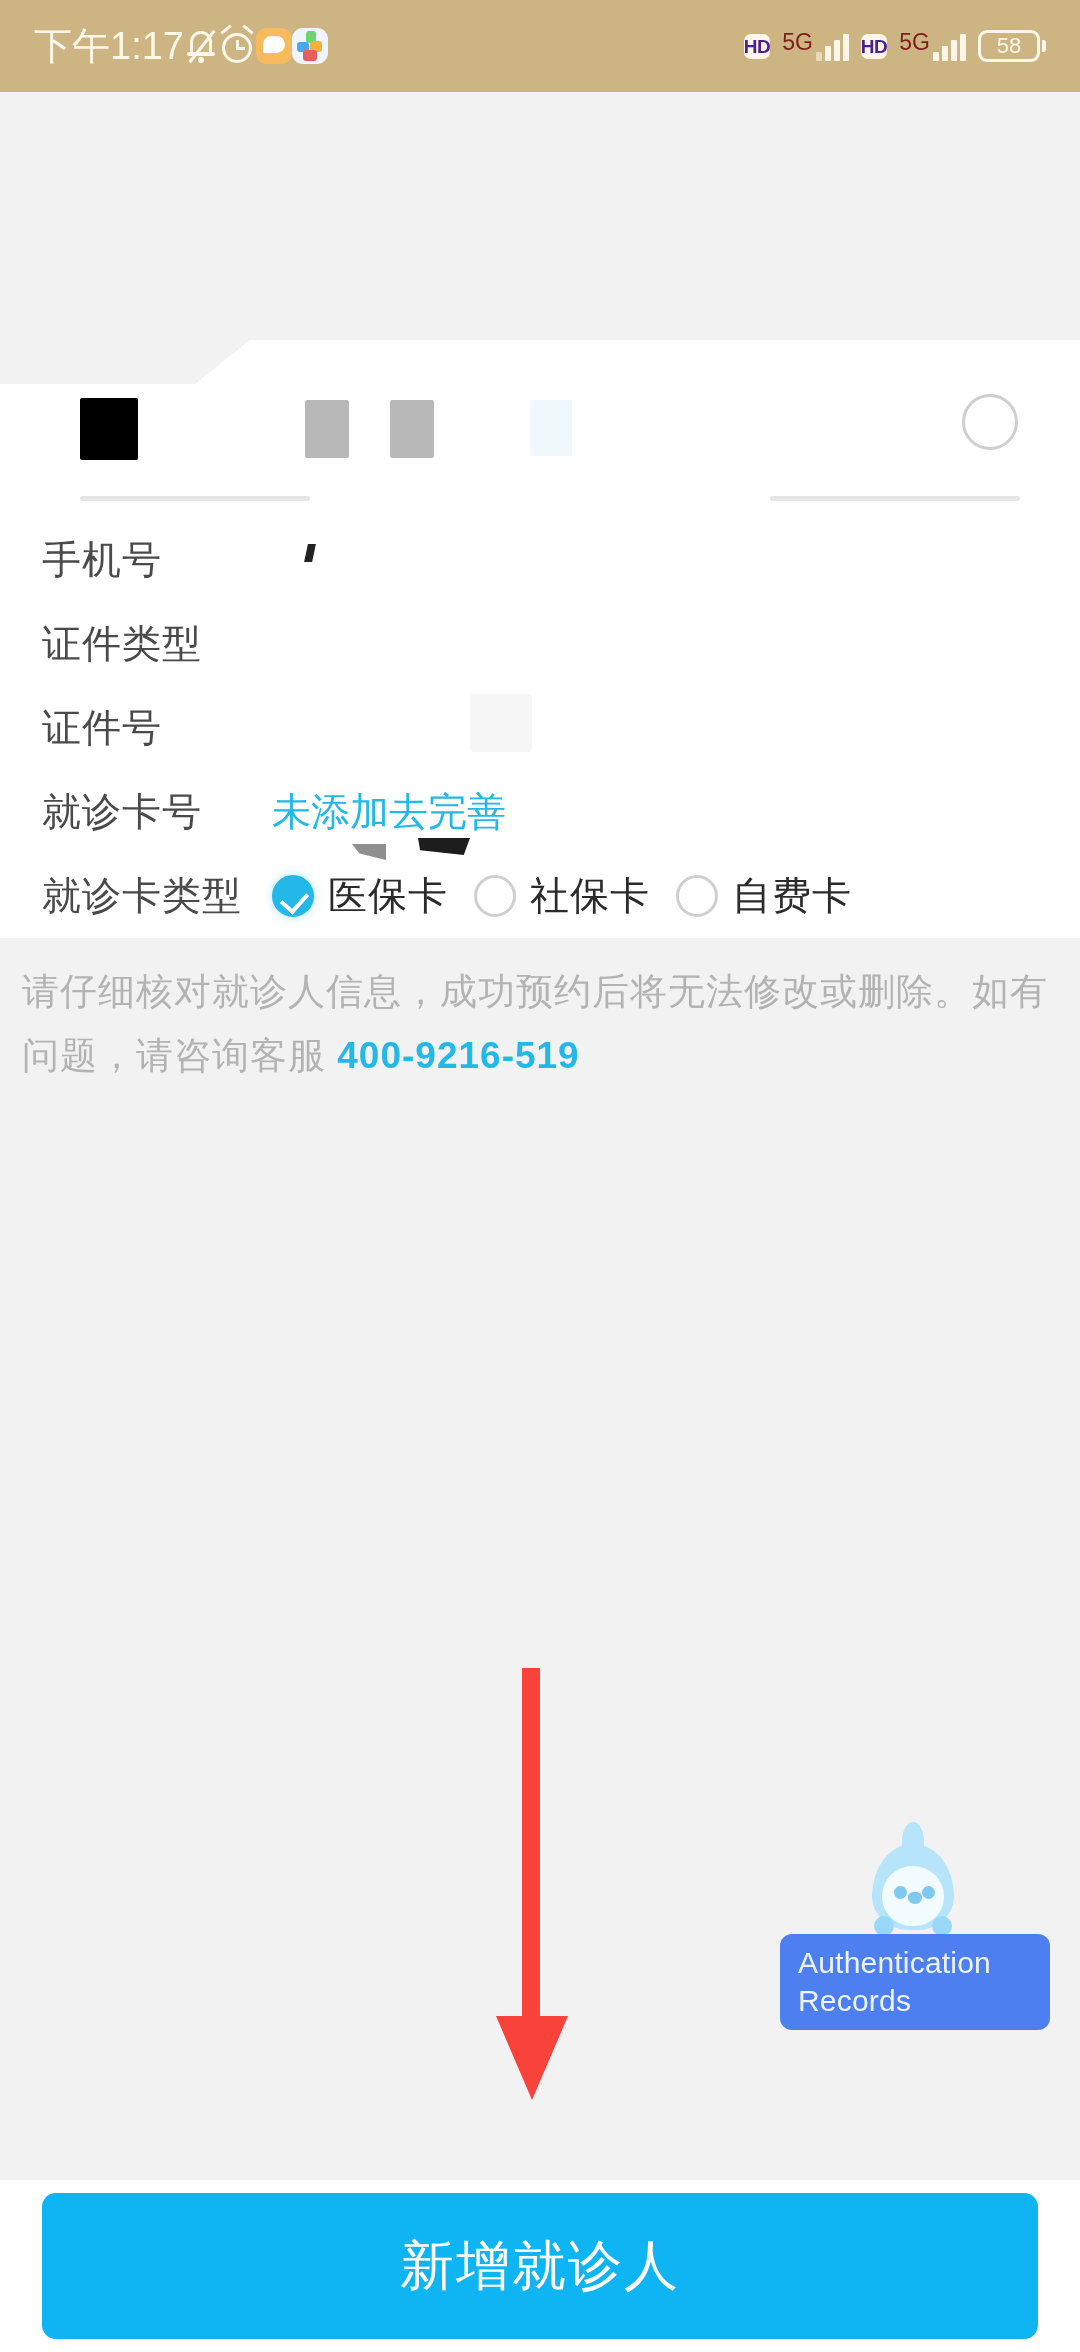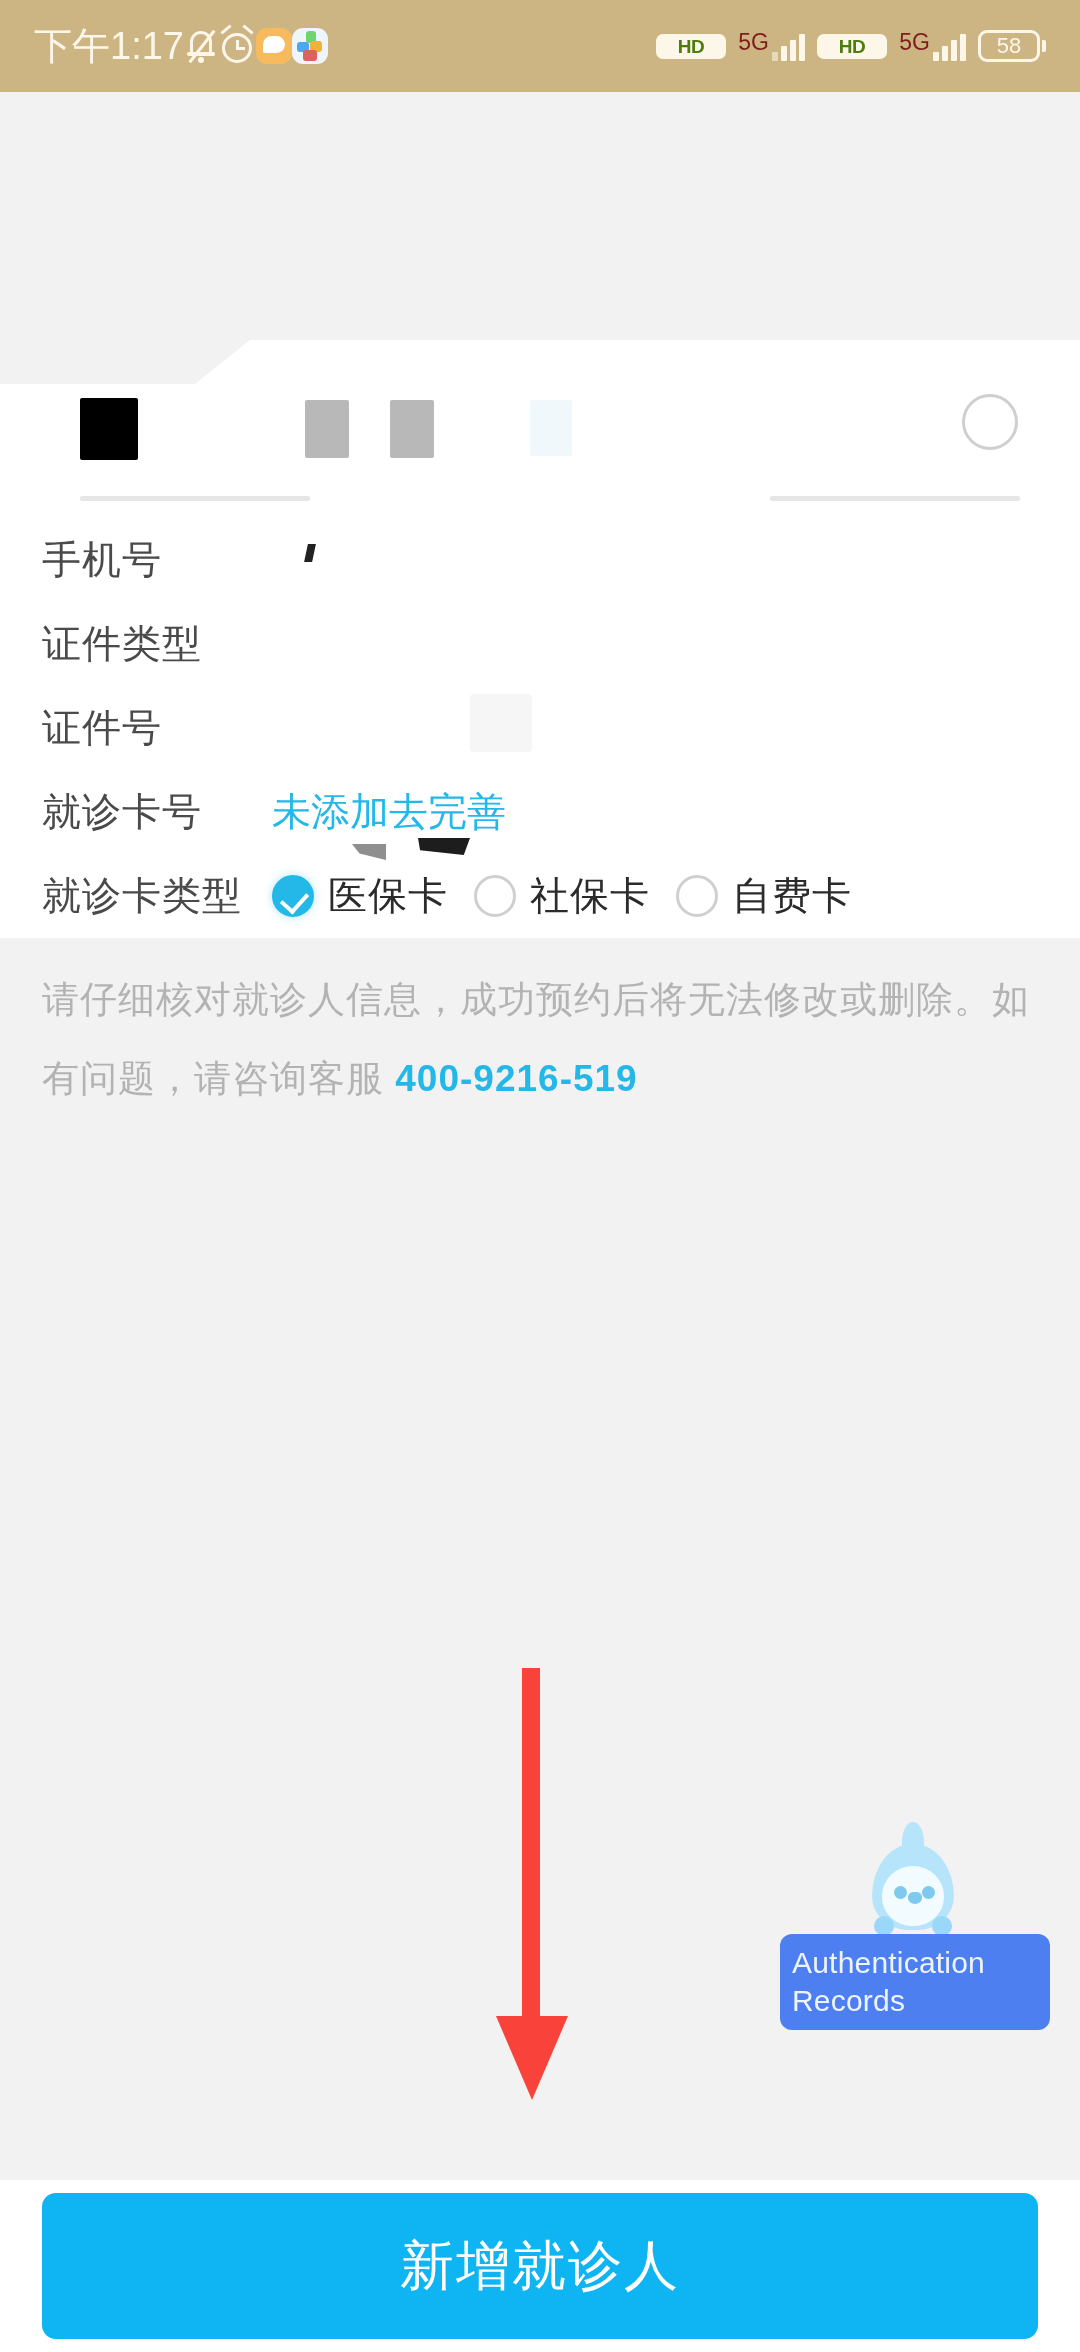--- a/index.html
+++ b/index.html
@@ -85,23 +85,23 @@
   .icon-app {
     width: 36px; height: 36px; border-radius: 11px;
     background: #eef6fb; position: relative; overflow:hidden;
   }
   .icon-app .p1 { position:absolute; left:14px; top:3px; width:10px;height:12px;background:#6fd36f;border-radius:3px;}
   .icon-app .p2 { position:absolute; left:5px; top:14px; width:12px;height:10px;background:#4aa8f0;border-radius:3px;}
   .icon-app .p3 { position:absolute; left:18px; top:13px; width:12px;height:11px;background:#f0b23a;border-radius:3px;}
   .icon-app .p4 { position:absolute; left:11px; top:22px; width:14px;height:11px;background:#e0605e;border-radius:3px;}
 
   .badge-hd {
-    background: #fdf7ea; color: #4d7c0f;
+    background: #fdf7ea; color: #4c1d95;
     font-size: 19px; font-weight: 700;
-    border-radius: 7px; padding: 3px 22px; line-height: 1;
+    border-radius: 7px; padding: 3px 0; line-height: 1;
     letter-spacing: -0.5px;
   }
   .net-group { display:flex; align-items:flex-end; gap: 3px; }
   .net-label { font-size: 23px; line-height: 1; color:#7f1d1d; align-self:flex-start; margin-bottom:-4px;}
   .bars { display:flex; align-items:flex-end; gap: 3px; height: 30px; }
   .bars i { width: 6px; background:#fdf7ea; display:block; border-radius:1px; }
   .bars i:nth-child(1){height:9px;}
   .bars i:nth-child(2){height:15px;}
   .bars i:nth-child(3){height:21px;}
   .bars i:nth-child(4){height:27px;}
@@ -240,22 +240,22 @@
   }
   .smudge2 {
     position:absolute; left: 418px; top: -16px;
     width: 52px; height: 17px; background:#1d1d1d;
     clip-path: polygon(0 0, 100% 0, 88% 100%, 4% 72%);
   }
 
   
   .notice {
     position:absolute; top: 960px; left: 0; width: 1080px;
-    padding: 0 42px;
-    font-size: 37px; line-height: 79px; color: #b3b3b3; letter-spacing: 1px;
+    padding: 0 22px;
+    font-size: 37px; line-height: 64px; color: #b3b3b3; letter-spacing: 1px;
   }
   .notice .tel { color: #23b8e8; font-weight: 700; }
 
   
   .arrow {
     position:absolute; left: 496px; top: 1668px;
     width: 72px; height: 432px;
   }
   .arrow .shaft {
     position:absolute; left: 26px; top: 0;
@@ -294,21 +294,21 @@
   .mascot .beak { position:absolute; left: 50px; top: 58px; width: 14px;height: 12px; background:#7fc9ef; border-radius: 50% 50% 60% 60%; }
   .mascot .wing-l { position:absolute; left: 16px; top: 82px; width: 20px;height: 20px; background:#9ad8f7; border-radius:50%; }
   .mascot .wing-r { position:absolute; left: 74px; top: 82px; width: 20px;height: 20px; background:#9ad8f7; border-radius:50%; }
 
   .auth-chip {
     position:absolute; left: 0; top: 96px;
     width: 270px; height: 96px;
     background: #4d7ff0;
     border-radius: 12px;
     display:flex; flex-direction:column; justify-content:center;
-    padding-left: 12px;
+    padding-left: 18px;
   }
   .auth-chip span {
     display:block; color:#eef4ff; font-size: 30px; line-height: 38px;
     letter-spacing: 0.2px;
   }
 
   
   .bottom-bar {
     position:absolute; left: 0; bottom: 0; width: 1080px; height: 172px;
     background: #ffffff;

